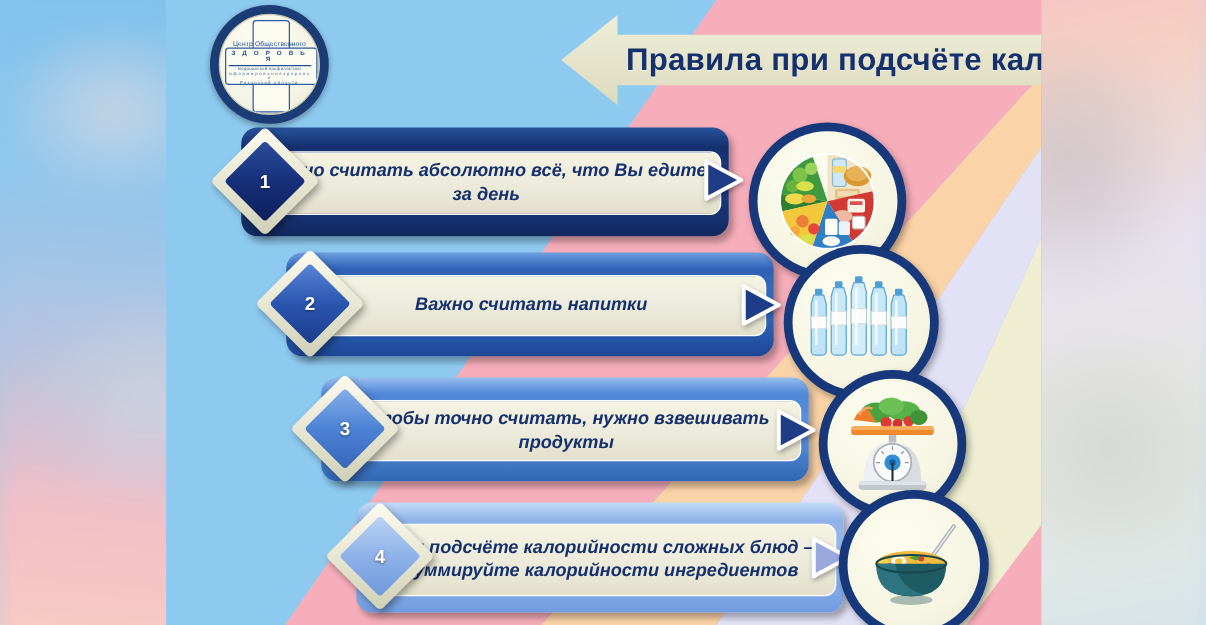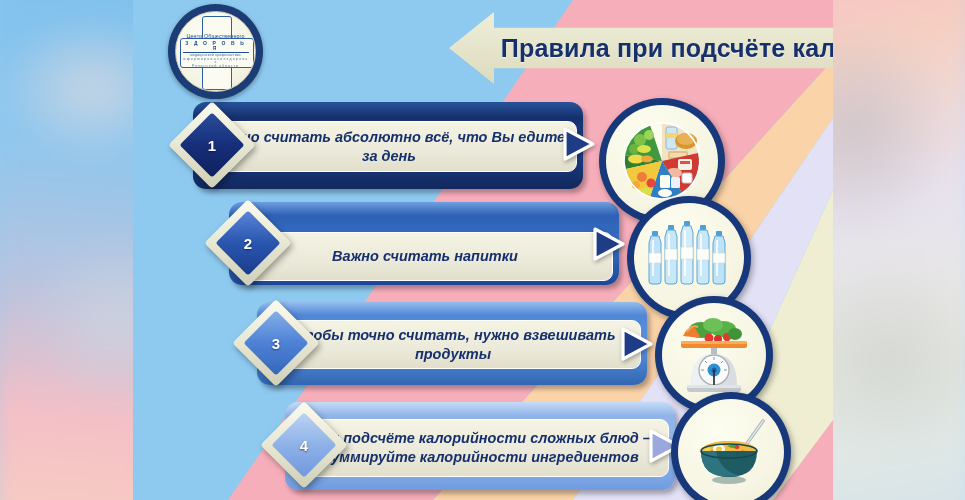--- a/index.html
+++ b/index.html
@@ -191,21 +191,21 @@
       </div>
       <div class="tri" style="left:429px;top:126px;">
         <svg viewBox="0 0 34 36">
             <polygon points="3,3 31,18 3,33" fill="#1e3d86" stroke="#ffffff" stroke-width="3.2" stroke-linejoin="round"></polygon>
           </svg>
       </div>
     </div>
 
     <div class="row">
       <div class="bar" style="left:96px;top:202px;width:390px;height:83px;background:linear-gradient(180deg,#6f9fe0 0%,#2f61b6 16%,#356fc4 52%,#1d4796 100%);">
-        <div class="bar-inner" style="left:8px;top:30px;width:374px;height:47px;">
+        <div class="bar-inner" style="left:8px;top:18px;width:374px;height:47px;">
           <span class="bar-text">Важно  считать напитки</span>
         </div>
       </div>
       <div class="diamond" style="left:84px;top:212px;width:62px;height:62px;">
         <div class="diamond-outer"></div>
         <div class="diamond-inner" style="left:8px;top:8px;width:46px;height:46px;background:linear-gradient(135deg,#5b86d8 0%,#2b57b0 48%,#1a3c8c 100%);"></div>
         <span class="diamond-num">2</span>
       </div>
       <div class="tri" style="left:459px;top:226px;">
         <svg viewBox="0 0 34 36">

